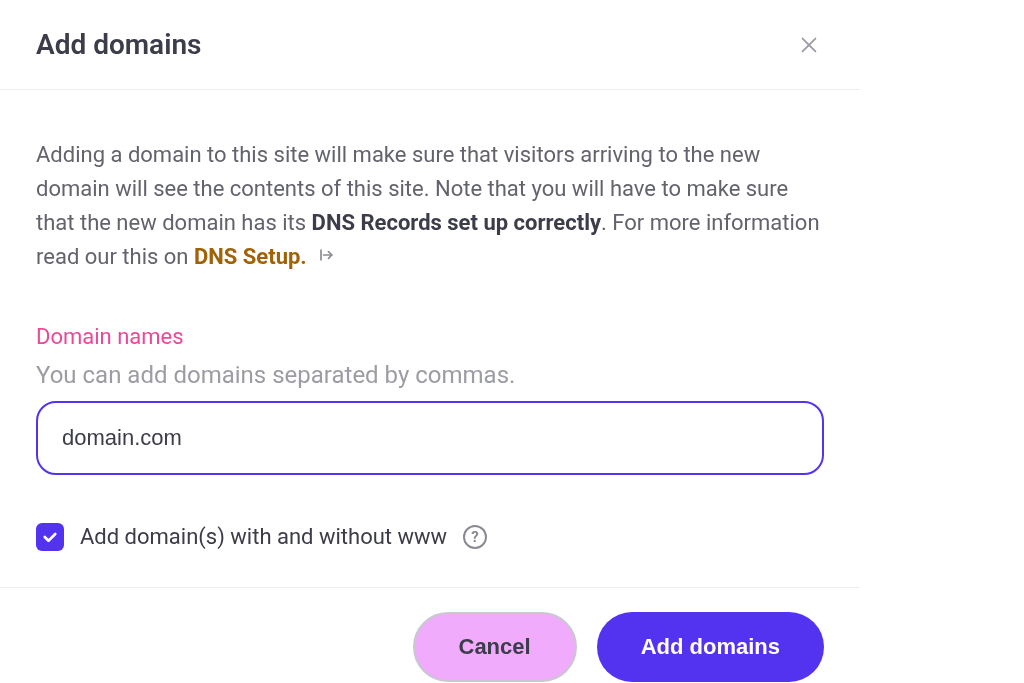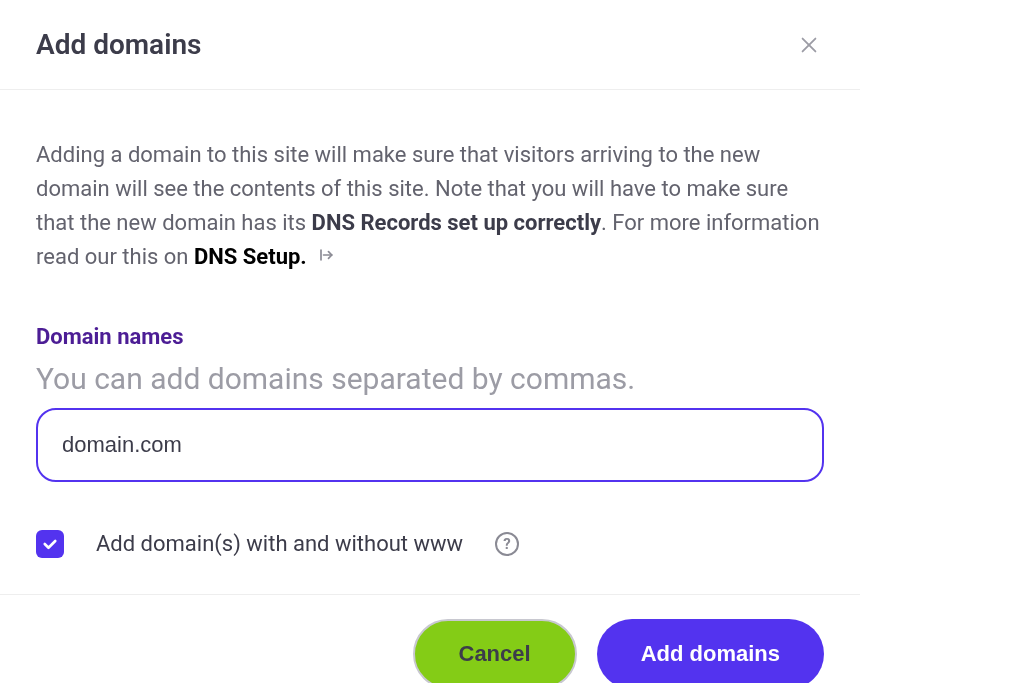--- a/index.html
+++ b/index.html
@@ -48,57 +48,57 @@
     flex: 1;
   }
   .description {
     font-size: 22px;
     line-height: 1.55;
     color: #63636e;
     margin-bottom: 48px;
   }
   .description strong { color: #3c3c4a; font-weight: 700; }
   .description a {
-    color: #000000;
+    color: #a16207;
     font-weight: 700;
     text-decoration: none;
   }
   .ext-icon {
     display: inline-block;
     vertical-align: middle;
     color: #8a8a94;
     margin-left: 4px;
   }
 
   .field-label {
     font-size: 22px;
-    font-weight: 700;
-    color: #4c1d95;
+    font-weight: 400;
+    color: #ec4899;
     margin-bottom: 12px;
   }
   .field-hint {
-    font-size: 30px;
+    font-size: 24px;
     color: #9c9ca5;
     margin-bottom: 12px;
   }
   .domain-input {
     width: 100%;
     border: 2px solid #5333ef;
     border-radius: 20px;
     padding: 22px 24px;
     font-size: 22px;
     color: #3c3c4a;
     outline: none;
   }
   .domain-input::placeholder { color: #9c9ca5; }
 
   .checkbox-row {
     display: flex;
     align-items: center;
-    gap: 32px;
+    gap: 16px;
     margin-top: 48px;
   }
   .checkbox {
     width: 28px;
     height: 28px;
     border-radius: 6px;
     background: #5333ef;
     display: flex;
     align-items: center;
     justify-content: center;
@@ -132,21 +132,21 @@
   }
   .btn {
     font-size: 22px;
     font-weight: 700;
     border-radius: 999px;
     padding: 20px 44px;
     cursor: pointer;
     border: none;
   }
   .btn-secondary {
-    background: #84cc16;
+    background: #f0abfc;
     color: #3c3c4a;
     border: 2px solid #c8c8d0;
   }
   .btn-primary {
     background: #5333ef;
     color: #ffffff;
   }
 </style>
 </head>
 <body>

